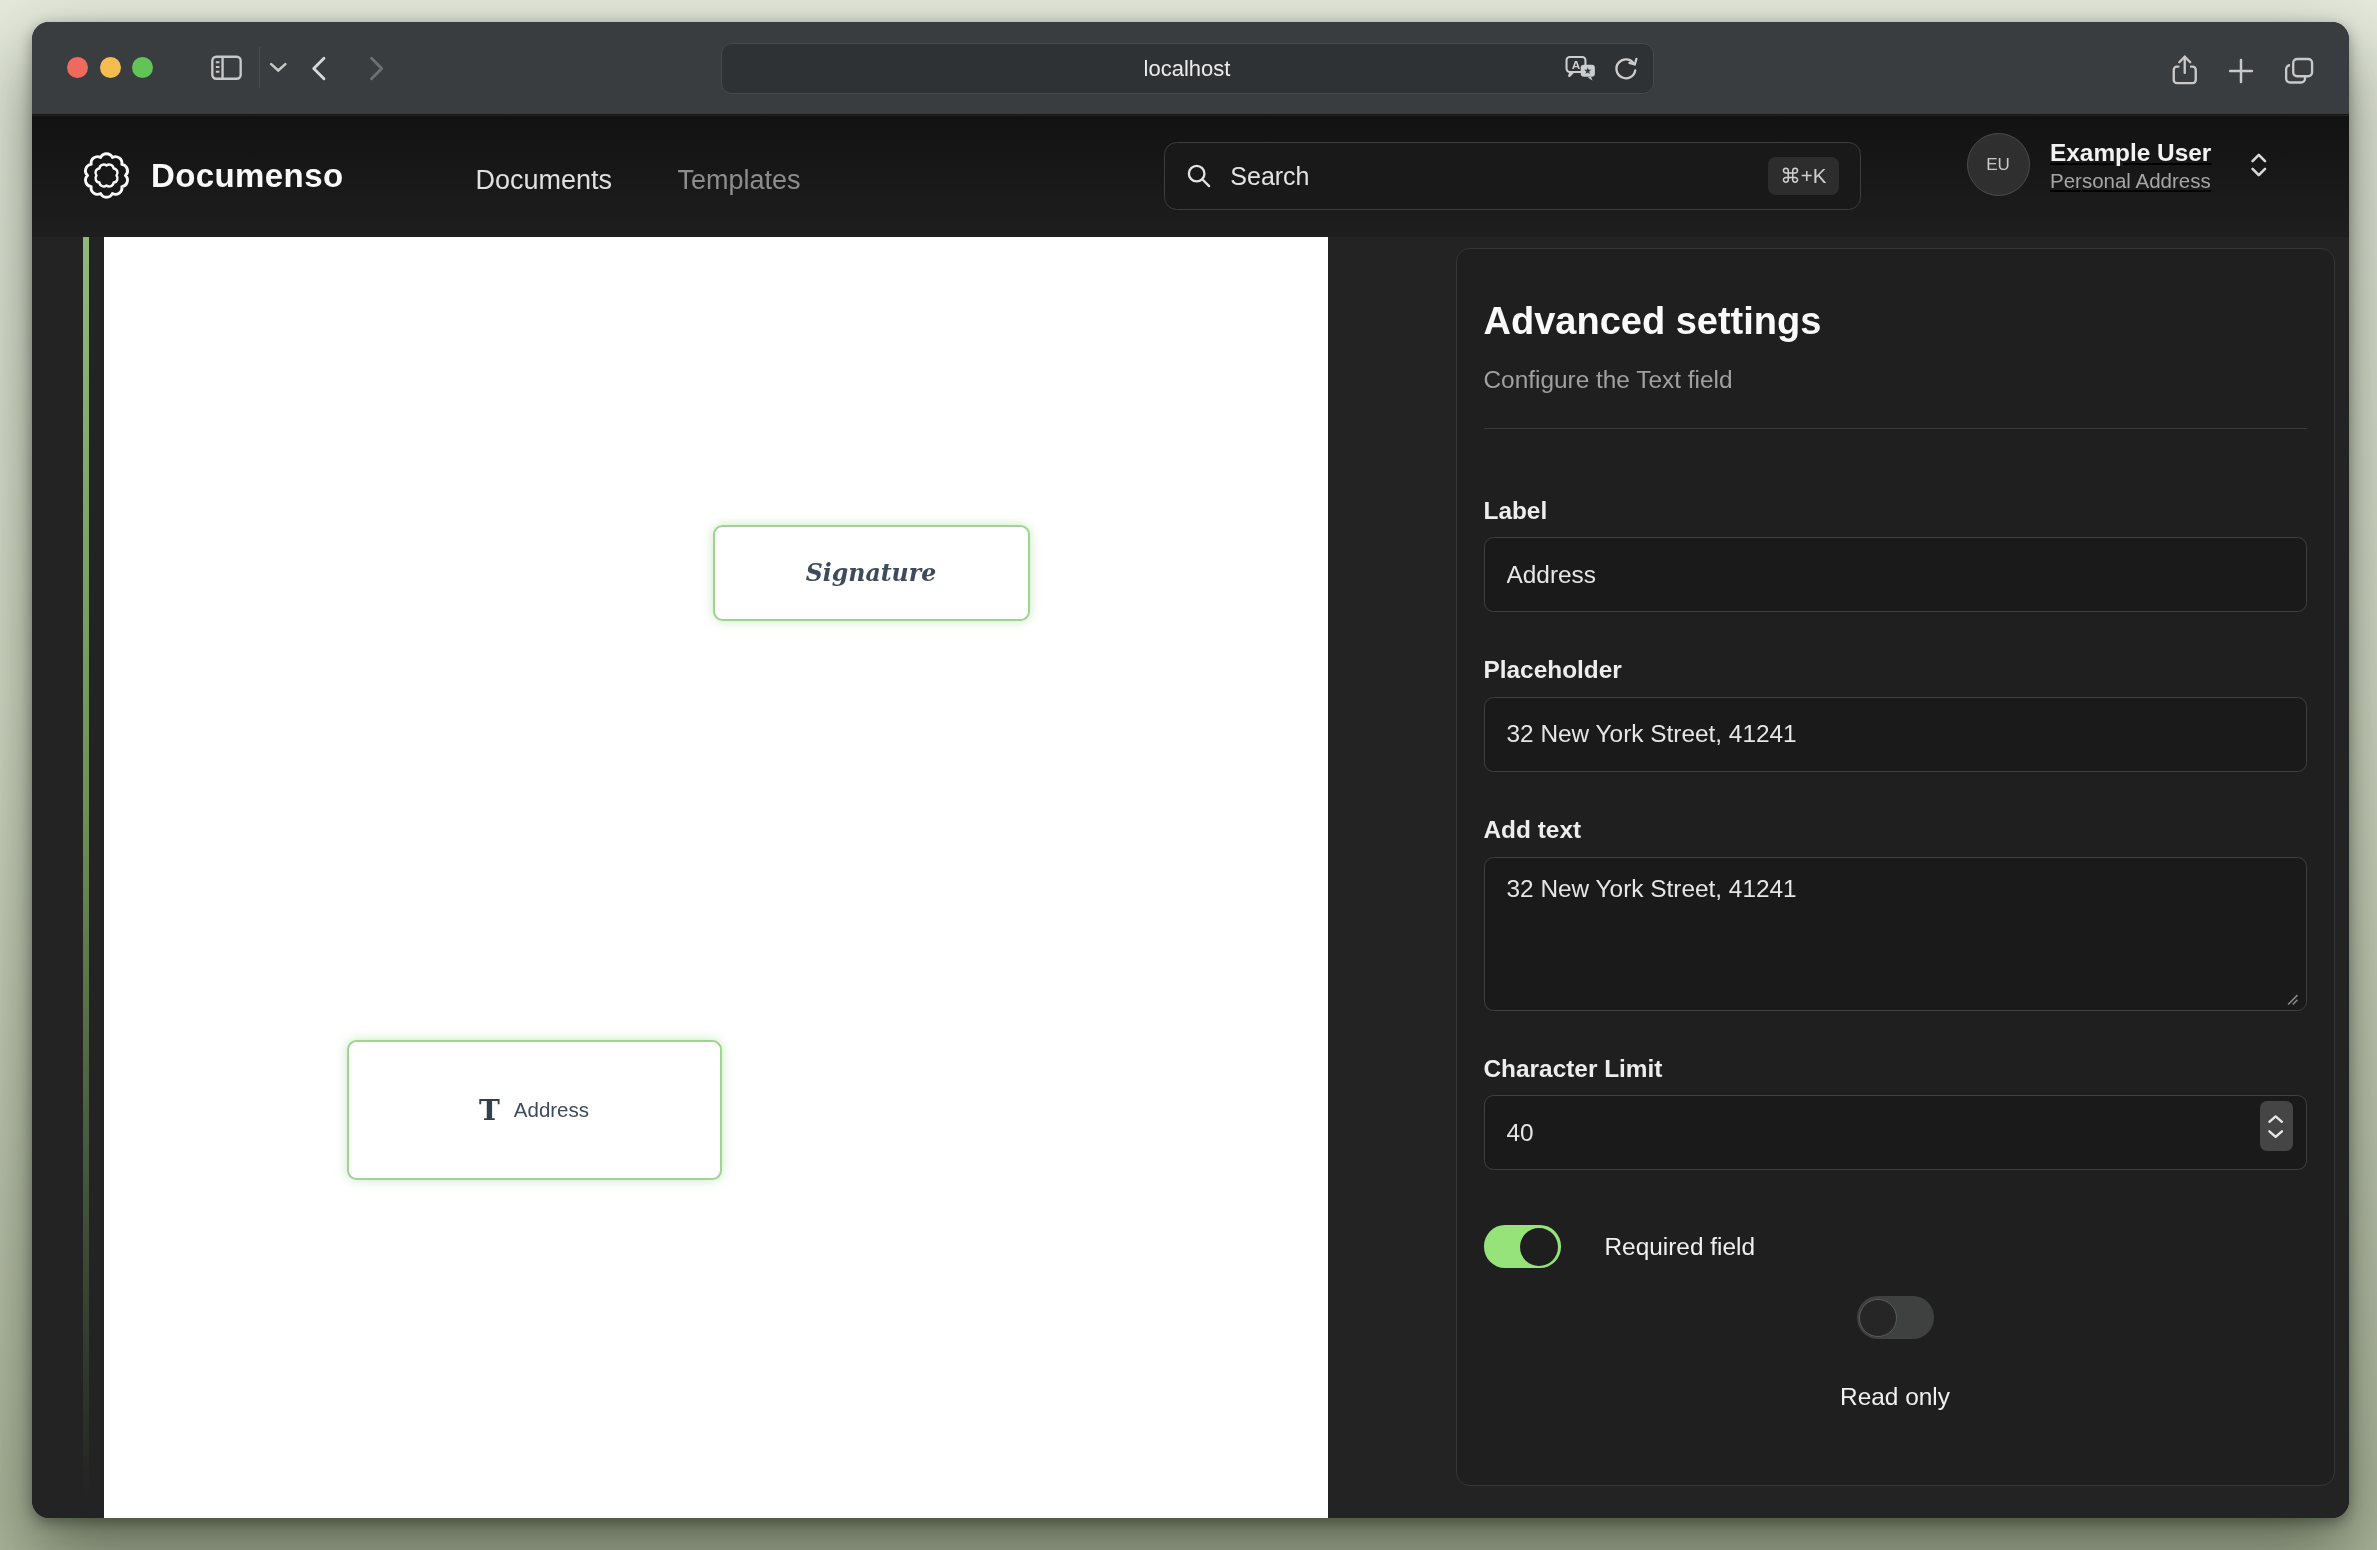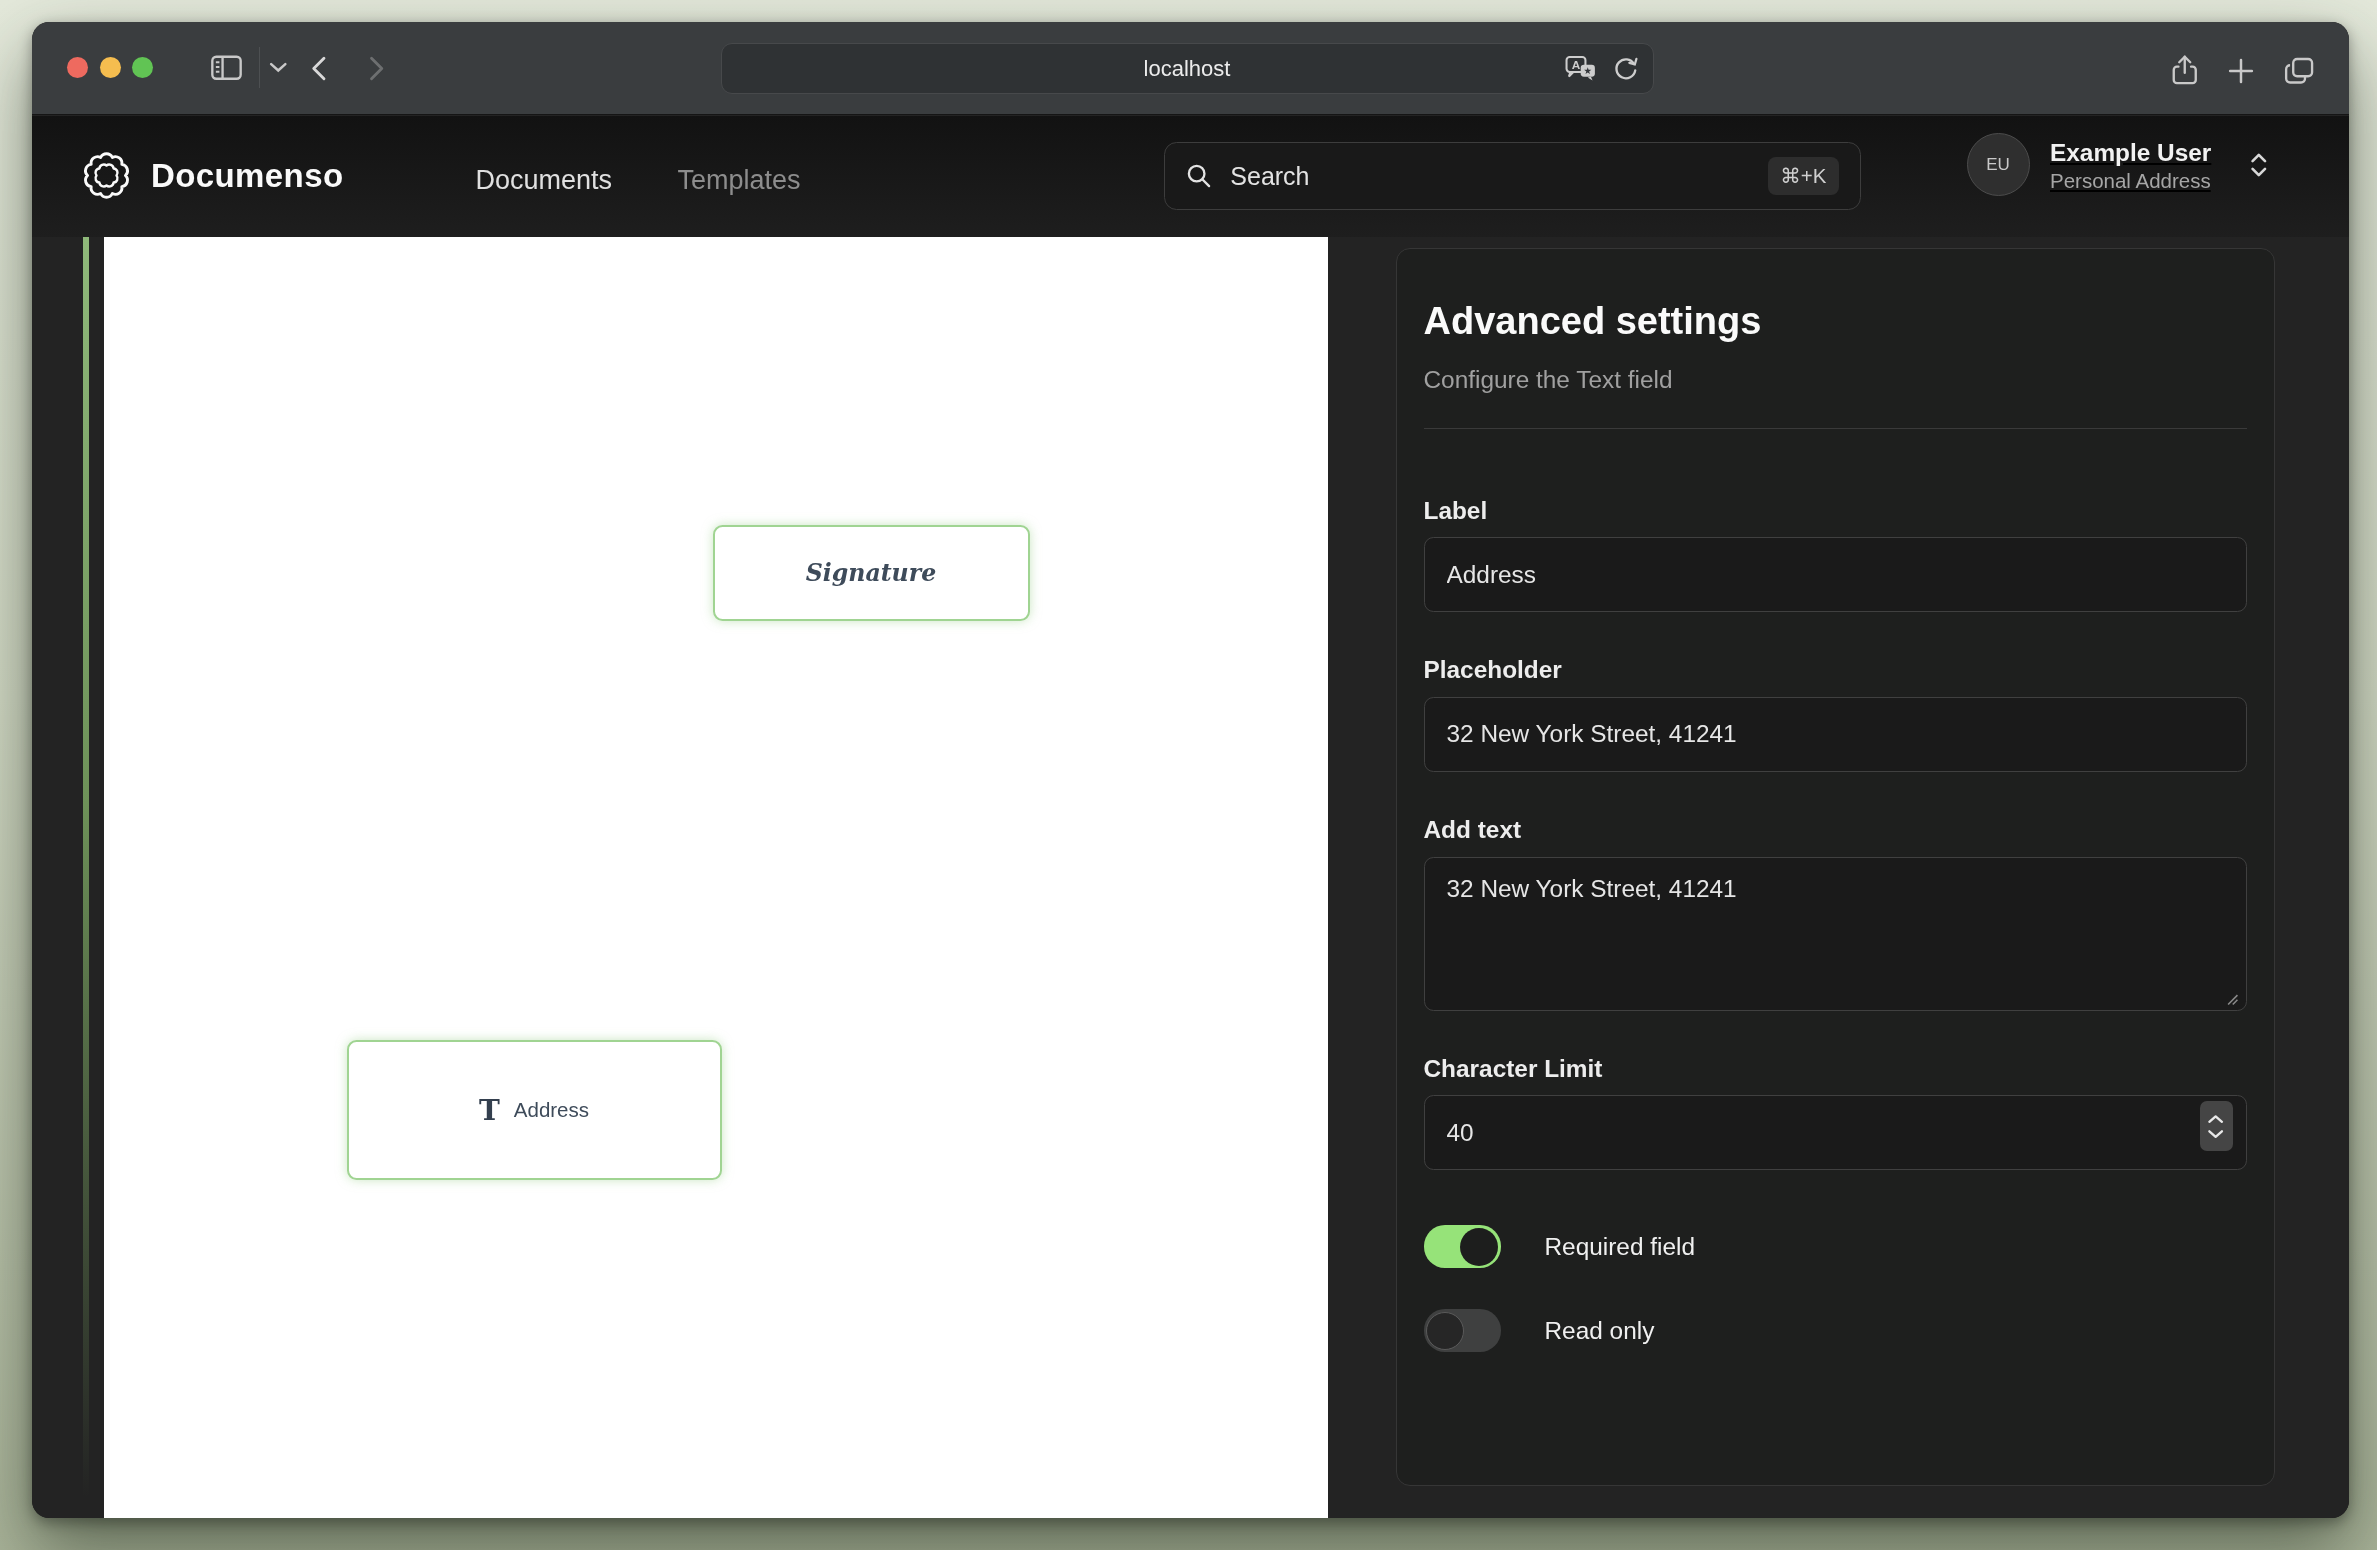--- a/index.html
+++ b/index.html
@@ -72,21 +72,21 @@
     position:absolute;background:#fff;border:2.4px solid #a0d492;border-radius:9.5px;
     box-shadow:0 0 11px rgba(160,212,146,.55);
     display:flex;align-items:center;justify-content:center;color:#3e4b5a;
   }
   .field-signature{left:609px;top:288px;width:313px;height:92px;
     font-family:"DejaVu Serif",serif;font-style:italic;font-weight:600;font-size:23.6px;}
   .field-address{left:243px;top:803px;width:371px;height:136px;font-size:20.5px;}
   .t-glyph{font-family:"DejaVu Serif",serif;font-size:28px;font-weight:600;margin-right:14px;color:#333f4e;}
   
   .panel{
-    position:absolute;left:1364px;top:11px;width:879px;height:1238px;
+    position:absolute;left:1424px;top:11px;width:879px;height:1238px;
     background:#1e1f1e;border:1.6px solid #363636;border-radius:14px;
     box-sizing:border-box;padding:50px 27px 0 27px;
   }
   .panel-title{font-size:38px;font-weight:700;color:#fafafa;line-height:44px;}
   .panel-sub{margin-top:22px;font-size:24.4px;color:#a0a0a0;line-height:30px;}
   .panel-divider{margin-top:33px;height:0.8px;background:#3a3a3a;}
   .fgroup-label{font-size:24.4px;font-weight:600;color:#ededed;line-height:28px;}
   .m-first{margin-top:68px;}
   .m-sect{margin-top:44px;}
   .m-sect2{margin-top:41px;}
@@ -105,21 +105,21 @@
   .tarea-wrap{position:relative;}
   .resize-handle{position:absolute;right:7.9px;bottom:7.9px;color:#8a8a8a;}
   .num-wrap{position:relative;}
   .stepper{
     position:absolute;right:14px;top:50%;transform:translateY(-50%);
     width:33px;height:50px;background:#454545;border-radius:7px;
     display:flex;flex-direction:column;align-items:center;justify-content:center;gap:4.7px;color:#e8e8e8;
   }
   .toggle-row{display:flex;align-items:center;gap:44px;}
   .tr1{margin-top:55px;}
-  .tr2{margin-top:41px;}
+  .tr2{margin-top:28px;flex-direction:column;}
   .toggle{width:77px;height:43px;border-radius:21px;position:relative;cursor:pointer;}
   .toggle.on{background:#96e379;}
   .toggle.on .knob{
     position:absolute;right:2.4px;top:2.4px;width:38px;height:38px;border-radius:50%;
     background:#1d1e1d;
   }
   .toggle.off{background:#3f4040;}
   .toggle.off .knob{
     position:absolute;left:2.4px;top:2.4px;width:38px;height:38px;border-radius:50%;
     background:#262626;border:1.2px solid #5a5a5a;box-sizing:border-box;

